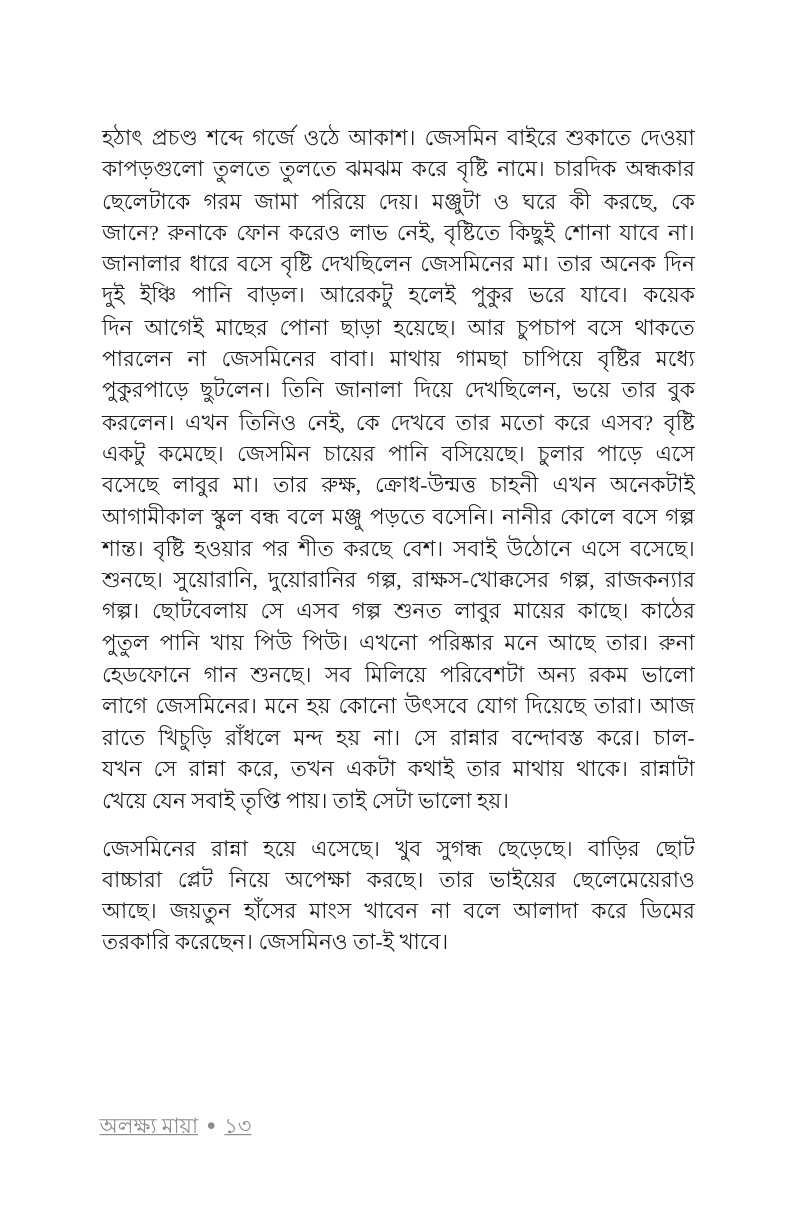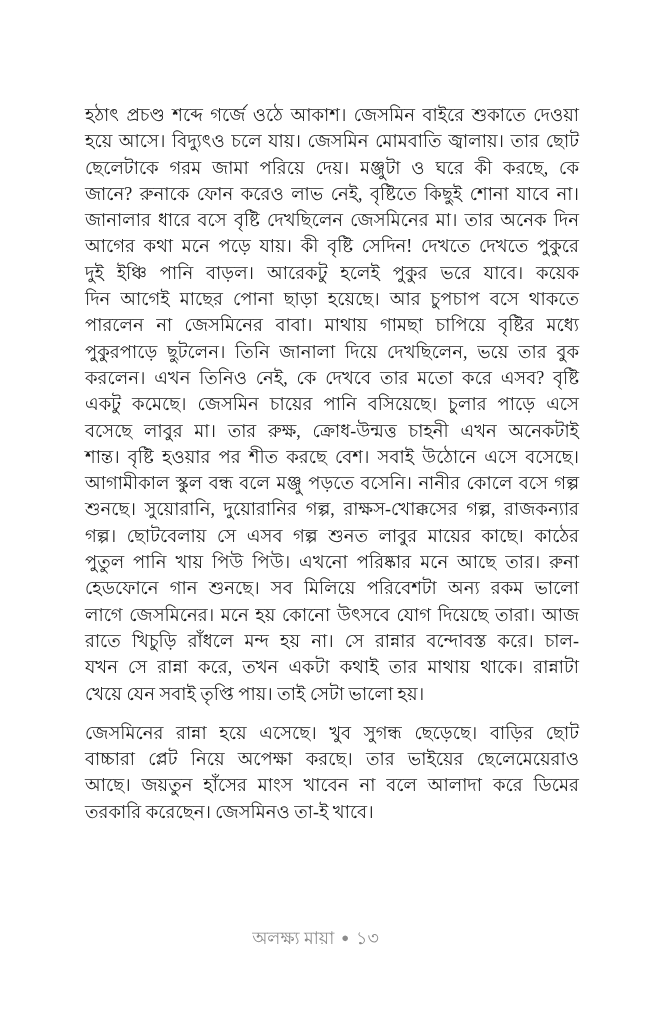--- a/index.html
+++ b/index.html
@@ -35,58 +35,58 @@
     text-align: justify;
     text-align-last: justify;
     text-justify: inter-word;
     white-space: normal;
   }
   .line.last-line {
     text-align-last: left;
   }
   .page-footer {
     position: absolute;
-    left: 67px;
+    left: 83px;
     top: 926px;
     width: 497px;
-    text-align: center;
+    text-align: left;
     color: #8c8c8c;
     font-size: 17.5px;
     line-height: 24px;
+    text-decoration: underline;
   }
   .page-footer .sep {
     display: inline-block;
     margin: 0 7px;
     font-size: 13px;
     vertical-align: 2px;
   }
 </style>
 </head>
 <body>
 
 <div class="page">
 
   <div class="text-block">
 
   <div class="paragraph">
         <div class="line">হঠাৎ প্রচণ্ড শব্দে গর্জে ওঠে আকাশ। জেসমিন বাইরে শুকাতে দেওয়া</div>
-        <div class="line">হয়ে আসে। বিদ্যুৎও চলে যায়। জেসমিন মোমবাতি জ্বালায়। তার ছোট</div>
+        <div class="line">কাপড়গুলো তুলতে তুলতে ঝমঝম করে বৃষ্টি নামে। চারদিক অন্ধকার</div>
         <div class="line">ছেলেটাকে গরম জামা পরিয়ে দেয়। মঞ্জুটা ও ঘরে কী করছে, কে</div>
         <div class="line">জানে? রুনাকে ফোন করেও লাভ নেই, বৃষ্টিতে কিছুই শোনা যাবে না।</div>
         <div class="line">জানালার ধারে বসে বৃষ্টি দেখছিলেন জেসমিনের মা। তার অনেক দিন</div>
-        <div class="line">আগের কথা মনে পড়ে যায়। কী বৃষ্টি সেদিন! দেখতে দেখতে পুকুরে</div>
         <div class="line">দুই ইঞ্চি পানি বাড়ল। আরেকটু হলেই পুকুর ভরে যাবে। কয়েক</div>
         <div class="line">দিন আগেই মাছের পোনা ছাড়া হয়েছে। আর চুপচাপ বসে থাকতে</div>
         <div class="line">পারলেন না জেসমিনের বাবা। মাথায় গামছা চাপিয়ে বৃষ্টির মধ্যে</div>
         <div class="line">পুকুরপাড়ে ছুটলেন। তিনি জানালা দিয়ে দেখছিলেন, ভয়ে তার বুক</div>
         <div class="line">করলেন। এখন তিনিও নেই, কে দেখবে তার মতো করে এসব? বৃষ্টি</div>
         <div class="line">একটু কমেছে। জেসমিন চায়ের পানি বসিয়েছে। চুলার পাড়ে এসে</div>
         <div class="line">বসেছে লাবুর মা। তার রুক্ষ, ক্রোধ-উন্মত্ত চাহনী এখন অনেকটাই</div>
+        <div class="line">আগামীকাল স্কুল বন্ধ বলে মঞ্জু পড়তে বসেনি। নানীর কোলে বসে গল্প</div>
         <div class="line">শান্ত। বৃষ্টি হওয়ার পর শীত করছে বেশ। সবাই উঠোনে এসে বসেছে।</div>
-        <div class="line">আগামীকাল স্কুল বন্ধ বলে মঞ্জু পড়তে বসেনি। নানীর কোলে বসে গল্প</div>
         <div class="line">শুনছে। সুয়োরানি, দুয়োরানির গল্প, রাক্ষস-খোক্কসের গল্প, রাজকন্যার</div>
         <div class="line">গল্প। ছোটবেলায় সে এসব গল্প শুনত লাবুর মায়ের কাছে। কাঠের</div>
         <div class="line">পুতুল পানি খায় পিউ পিউ। এখনো পরিষ্কার মনে আছে তার। রুনা</div>
         <div class="line">হেডফোনে গান শুনছে। সব মিলিয়ে পরিবেশটা অন্য রকম ভালো</div>
         <div class="line">লাগে জেসমিনের। মনে হয় কোনো উৎসবে যোগ দিয়েছে তারা। আজ</div>
         <div class="line">রাতে খিচুড়ি রাঁধলে মন্দ হয় না। সে রান্নার বন্দোবস্ত করে। চাল-</div>
         <div class="line">যখন সে রান্না করে, তখন একটা কথাই তার মাথায় থাকে। রান্নাটা</div>
         <div class="line last-line">খেয়ে যেন সবাই তৃপ্তি পায়। তাই সেটা ভালো হয়।</div>
       </div>
       <div class="paragraph">

